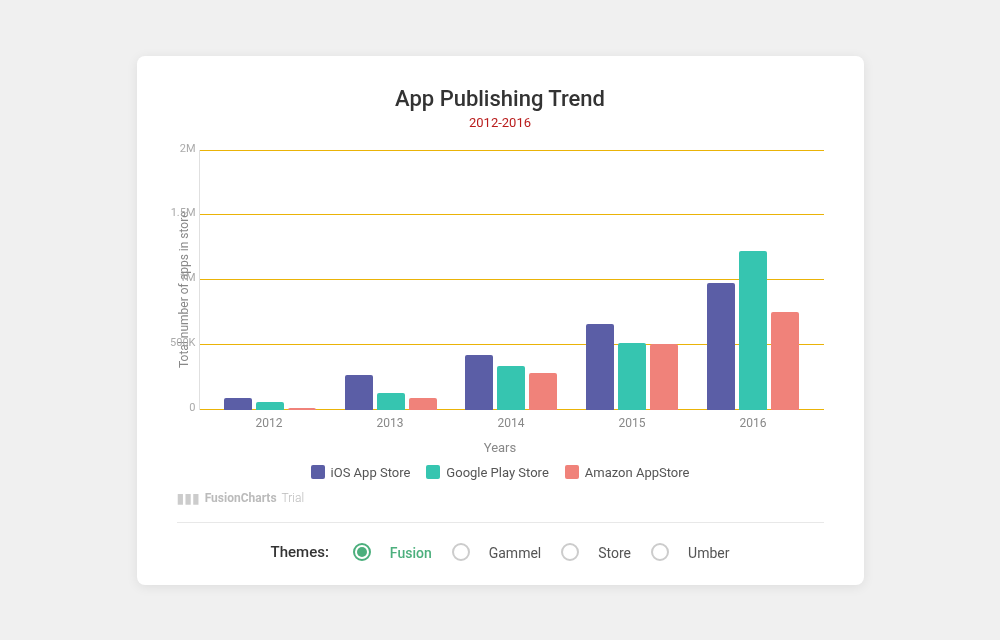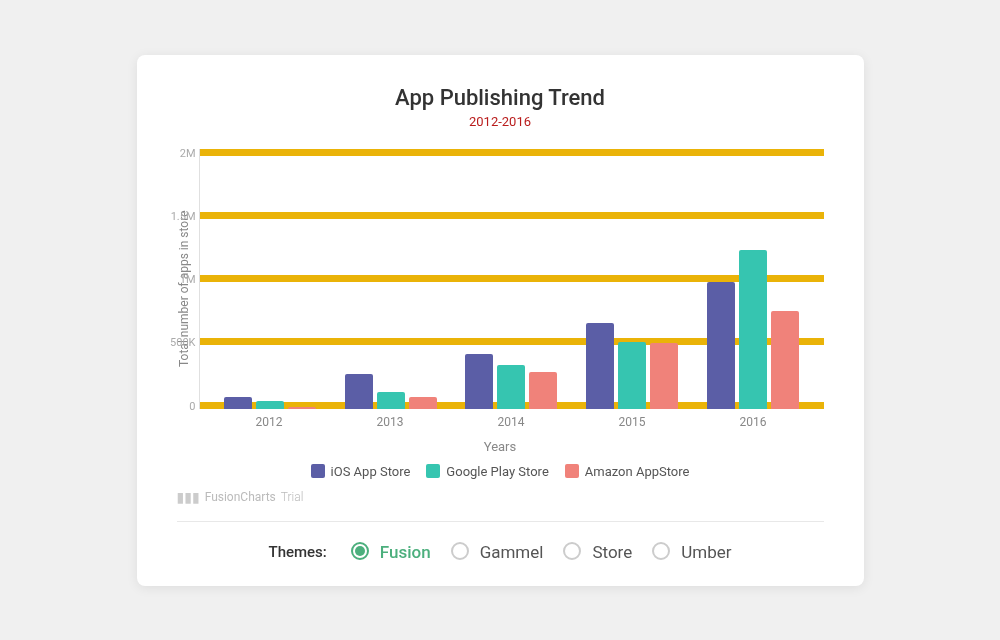--- a/index.html
+++ b/index.html
@@ -61,21 +61,21 @@
     }
     .grid-lines {
       position: absolute;
       top: 0; left: 0; right: 0; bottom: 0;
       display: flex;
       flex-direction: column;
       justify-content: space-between;
     }
     .grid-line {
       width: 100%;
-      border-top: 7px solid #eab308;
+      border-top: 1px solid #eab308;
       position: relative;
     }
     .grid-label {
       position: absolute;
       left: -44px;
       top: -9px;
       font-size: 11px;
       color: #aaa;
       width: 40px;
       text-align: right;
@@ -150,21 +150,21 @@
       margin-top: 4px;
       color: #bbb;
       font-size: 12px;
     }
     .watermark-icon {
       color: #ccc;
       font-size: 14px;
     }
     .watermark-brand {
       color: #bbb;
-      font-weight: 400;
+      font-weight: 700;
     }
     .watermark-trial {
       color: #bbb;
       font-weight: 300;
     }
     .themes-section {
       border-top: 1px solid #e8e8e8;
       margin-top: 16px;
       padding-top: 20px;
       display: flex;
@@ -179,23 +179,23 @@
       color: #333;
     }
     .theme-options {
       display: flex;
       flex-direction: row;
       gap: 20px;
       align-items: center;
     }
     .theme-option {
       display: flex;
-      align-items: flex-start;
-      gap: 11px;
-      font-size: 17px;
+      align-items: flex-end;
+      gap: 19px;
+      font-size: 14px;
       color: #555;
       cursor: pointer;
     }
     .radio-outer {
       width: 18px;
       height: 18px;
       border-radius: 50%;
       border: 2px solid #ccc;
       display: flex;
       align-items: center;

